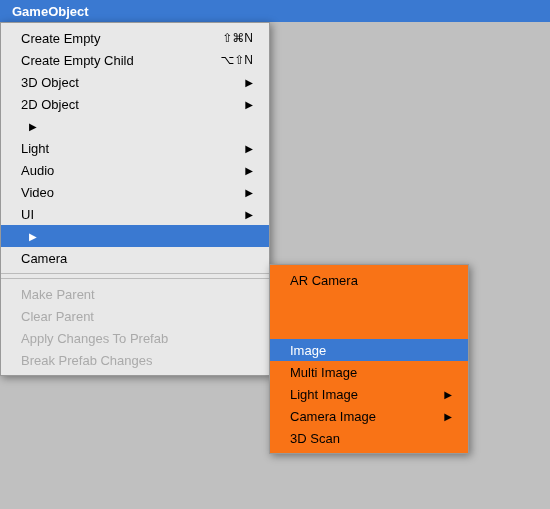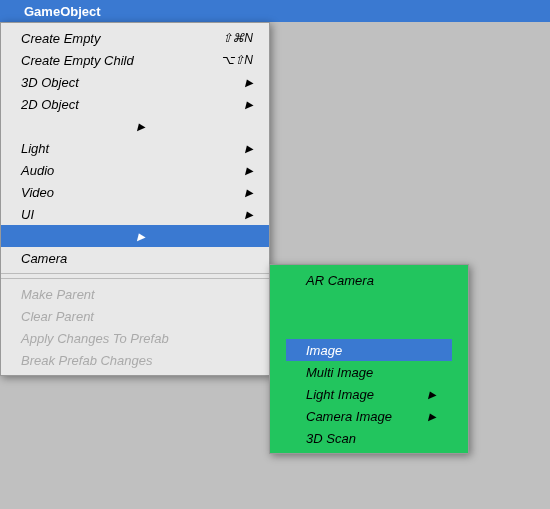--- a/index.html
+++ b/index.html
@@ -21,21 +21,21 @@
 
     .menu-bar {
       position: absolute;
       top: 0;
       left: 0;
       width: 550px;
       height: 22px;
       background: #3a79d1;
       display: flex;
       align-items: center;
-      padding: 0 24px;
+      padding: 0 12px;
     }
 
     .menu-bar-title {
       color: white;
       font-weight: bold;
       font-size: 13px;
     }
 
     
     .primary-dropdown {
@@ -45,27 +45,26 @@
       width: 270px;
       background: #e8e8e8;
       border: 1px solid #999;
       box-shadow: 2px 2px 8px rgba(0,0,0,0.4);
       padding: 4px 0;
     }
 
     .menu-item {
       display: flex;
       align-items: center;
-      justify-content: center;
+      justify-content: space-between;
       padding: 3px 16px 3px 20px;
       cursor: pointer;
       white-space: nowrap;
       height: 22px;
       color: #000;
-      font-style: italic;
     }
 
     .menu-item.selected {
       background: #3a79d1;
       color: white;
     }
 
     .menu-item.disabled {
       color: #aaa;
       cursor: default;
@@ -92,24 +91,24 @@
       margin-left: 8px;
       font-size: 10px;
     }
 
     
     .secondary-dropdown {
       position: absolute;
       top: 264px;
       left: 269px;
       width: 200px;
-      background: #22c55e;
+      background: #f97316;
       border: 1px solid #999;
       box-shadow: 2px 2px 8px rgba(0,0,0,0.4);
-      padding: 4px 16px;
+      padding: 4px 0;
     }
 
     .secondary-dropdown .menu-item.selected {
       background: #3a79d1;
       color: white;
       margin-top: 48px;
     }
   </style>
 </head>
 <body>

